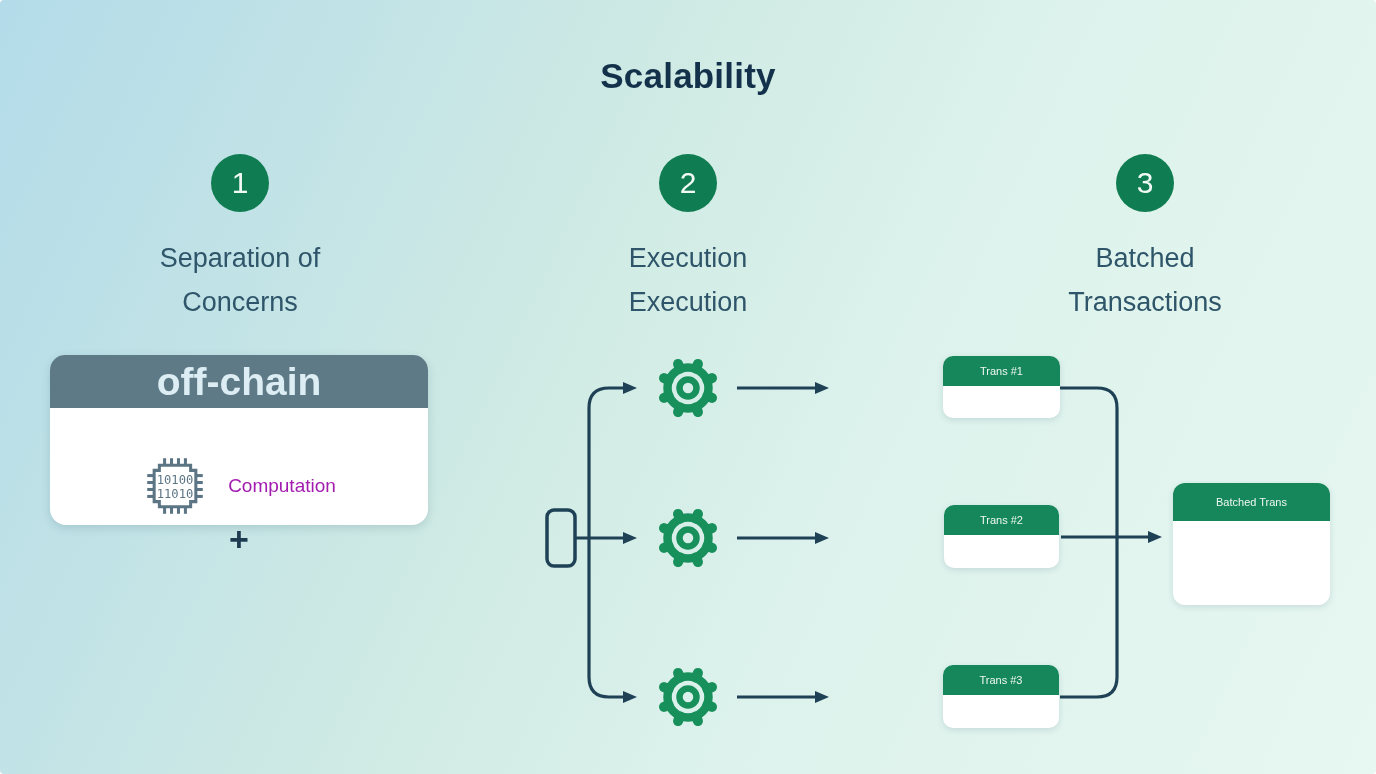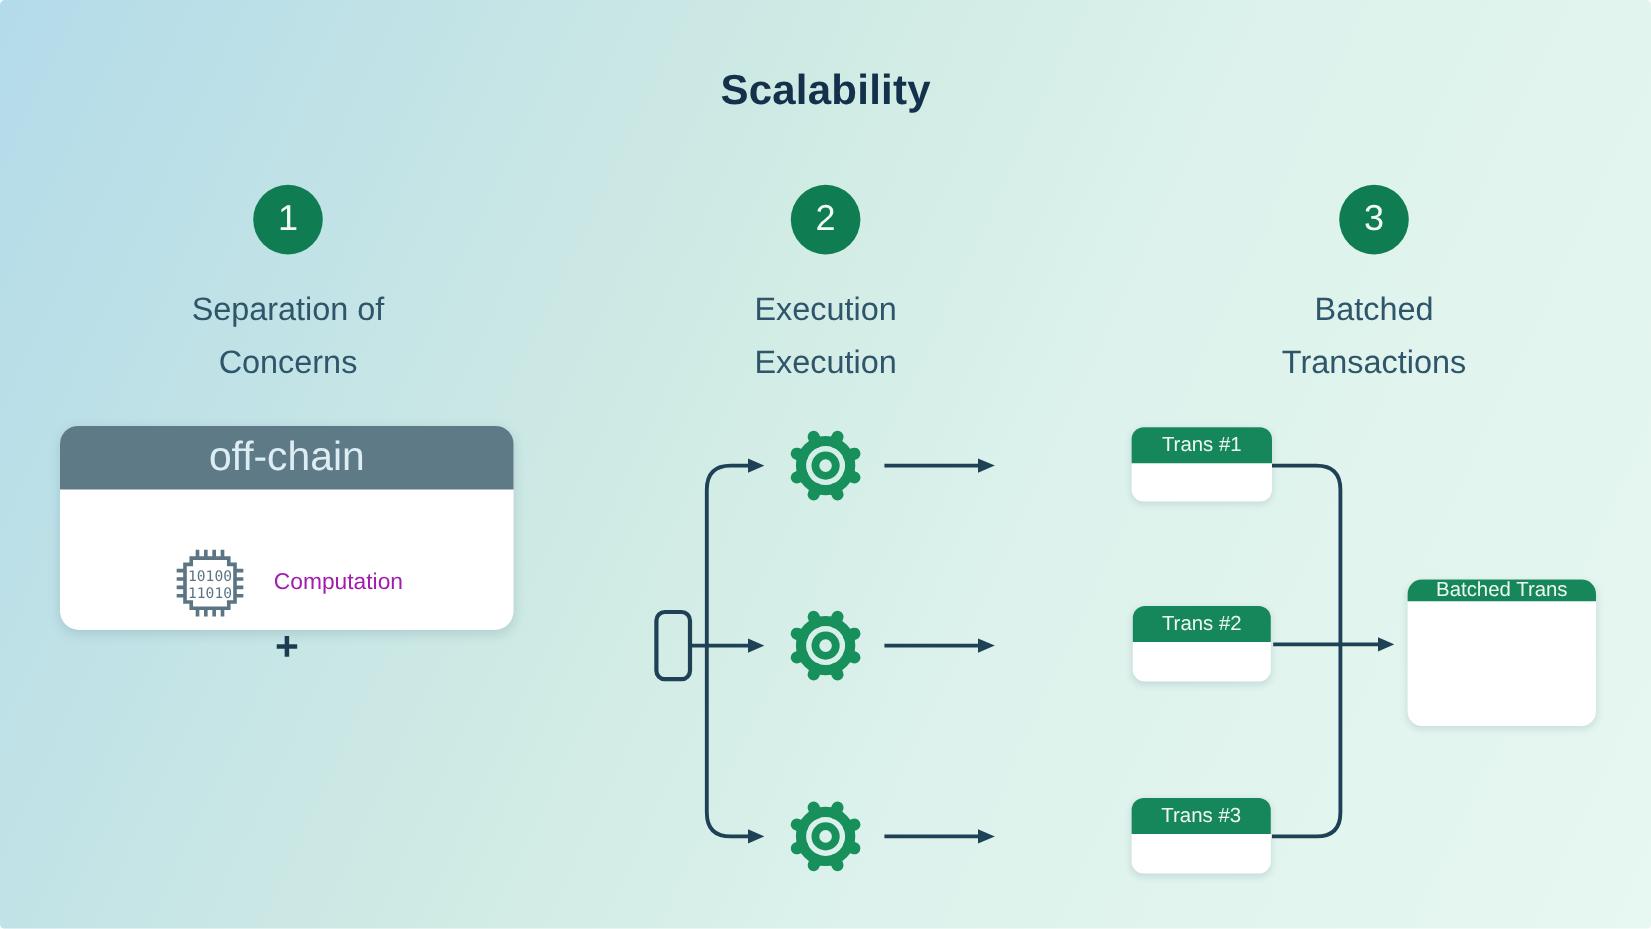--- a/index.html
+++ b/index.html
@@ -21,37 +21,37 @@
     margin:0 auto; display:flex; align-items:center; justify-content:center;
     color:#f2faf6; font-size:30px;
   }
   .step-label { margin-top:24px; font-size:27px; line-height:44px; color:#2e5569; }
   
   .card { position:absolute; left:50px; width:378px; background:#ffffff;
           border-radius:16px; box-shadow:0 3px 10px rgba(25,70,90,.16); }
   .card-off { top:355px; height:170px; }
   .card-on  { top:558px; height:174px; border:2px solid #16875a; }
   .card-hdr { height:53px; display:flex; align-items:center; justify-content:center;
-              font-size:34px; font-weight:400; border-radius:15px 15px 0 0; }
+              font-size:39px; font-weight:700; border-radius:15px 15px 0 0; }
   .hdr-gray  { background:#5f7a87; color:#dcedf4; }
   .hdr-green { background:#16875a; color:#e7f6ee; height:54px; border-radius:13px 13px 0 0; }
   .card-body { display:flex; align-items:center; justify-content:center; gap:20px;
                height:calc(100% - 54px);margin-top:20px; }
   .card-label { font-size:19px; color:#a21caf; }
   .plus { position:absolute; left:50px; top:521px; width:378px; height:36px;
           display:flex; align-items:center; justify-content:center;
           font-size:34px; font-weight:700; color:#1d3b50; }
   
   .tbox, .bbox { position:absolute; background:#ffffff; border-radius:10px;
                  box-shadow:0 2px 6px rgba(25,70,90,.14); }
-  .tbox-hdr { background:#16875a; color:#eef8f2; font-size:17px;
+  .tbox-hdr { background:#16875a; color:#eef8f2; font-size:11px;
               display:flex; align-items:center; justify-content:center;
               border-radius:10px 10px 0 0; height:30px; }
   .bbox { border-radius:12px; }
-  .bbox .tbox-hdr { border-radius:12px 12px 0 0; height:18px; }
+  .bbox .tbox-hdr { border-radius:12px 12px 0 0; height:38px; }
   .flow-svg { position:absolute; inset:0; pointer-events:none; }
 </style>
 </head>
 <body>
 
 <div class="canvas">
 
   <div class="page-title">Scalability</div>
 
   <div class="step" style="left:80px">

